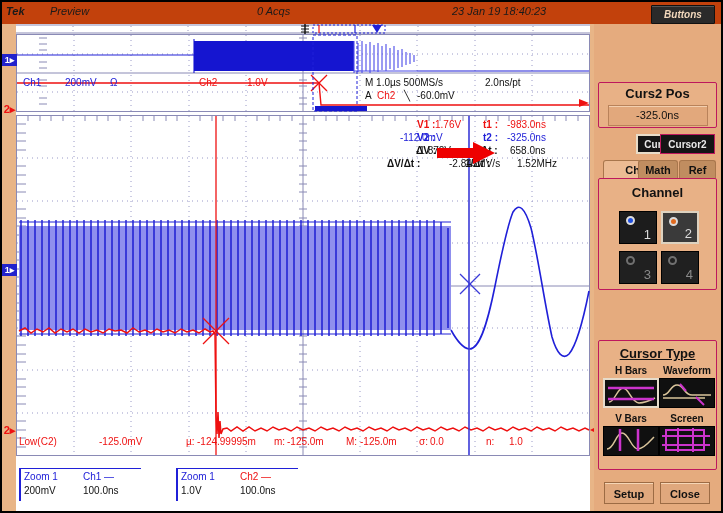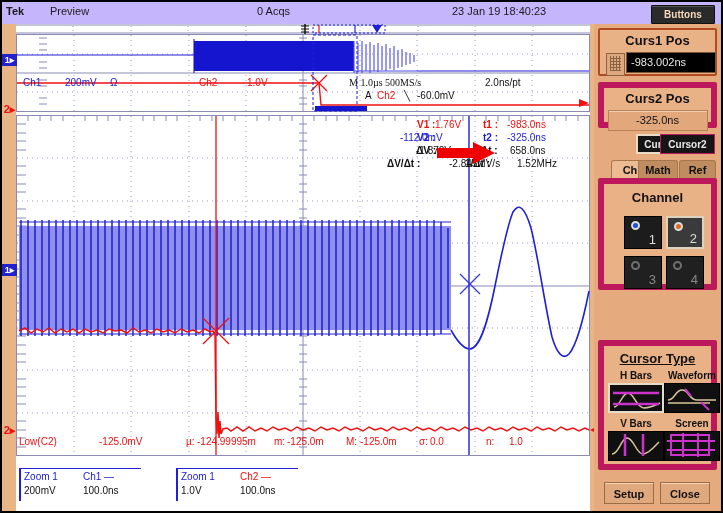--- a/index.html
+++ b/index.html
@@ -1,20 +1,20 @@
 <!DOCTYPE html>
 <html><head>
 <meta charset="utf-8">
 <style>
   html,body{margin:0;padding:0;background:#000;}
   body{width:723px;height:513px;overflow:hidden;font-family:"Liberation Sans",sans-serif;}
   #root{position:relative;width:723px;height:513px;background:#e8b587;border:2px solid #000;box-sizing:border-box;}
 
   
-  .topbar{position:absolute;left:0;top:0;width:719px;height:22px;background:#c4b5fd;}
+  .topbar{position:absolute;left:0;top:0;width:719px;height:22px;background:#c2410c;font-style:italic;}
   .topbar .tek{position:absolute;left:4px;top:3px;font-size:11px;font-weight:bold;color:#1a1a1a;}
   .topbar .preview{position:absolute;left:48px;top:3px;font-size:11px;color:#1a1a1a;}
   .topbar .acqs{position:absolute;left:255px;top:3px;font-size:11px;color:#1a1a1a;}
   .topbar .dt{position:absolute;left:450px;top:3px;font-size:11px;color:#1a1a1a;}
   .buttons-pill{position:absolute;right:6px;top:3px;width:62px;height:17px;border-radius:1px;
      background:#2a2a2a;border:1px solid #111;color:#f3d9bd;font-size:10px;font-weight:bold;
      text-align:center;line-height:17px;box-shadow:inset 0 1px 0 #555;}
 
   
   .scope{position:absolute;left:14px;top:22px;width:574px;height:487px;background:#fff;}
@@ -27,21 +27,21 @@
   .blue{color:#2020d8;} .red{color:#ee1111;} .black{color:#111;}
 
   
   .chmark{position:absolute;width:15px;height:12px;background:#2222cc;color:#fff;font-size:9px;
      font-weight:bold;line-height:12px;text-align:center;}
   .chmark.r{background:none;color:#ee1111;}
 
   
   .panel{position:absolute;left:592px;top:22px;width:127px;height:487px;background:#e3a濃;}
   .panel{background:#e5ab7e;}
-  .grp{position:absolute;left:4px;width:119px;background:#e8b186;border:6px solid #be185d;
+  .grp{position:absolute;left:4px;width:119px;background:#e8b186;border:1px solid #be185d;
      box-sizing:border-box;border-radius:2px;}
   .grp.sel{border:2px solid #b04a22;}
   .grp-title{text-align:center;font-size:13px;font-weight:bold;color:#111;padding-top:3px;}
   .field-dark{margin:4px auto 0;width:88px;height:19px;background:#000;color:#e8e8e8;
      font-size:11px;text-align:center;line-height:19px;border:1px solid #7a5434;}
   .field-light{margin:4px auto 6px;width:98px;height:19px;background:#e0a濃;}
   .field-light{background:#e2a87c;color:#111;font-size:11px;text-align:center;line-height:19px;
      border:1px solid #b9825a;box-shadow:inset 0 1px 0 #f3cfaf;}
   .knobicon{position:absolute;left:6px;top:23px;width:17px;height:21px;background:#d9a濃;}
   .knobicon{background:#dca87d;border:1px solid #8d6240;}
@@ -186,21 +186,21 @@
         <rect x="298" y="71" width="52" height="5" fill="#1515d0"></rect>
 
         <polygon points="572,68 562,64 562,72" fill="#ee1111"></polygon>
       </svg>
 
       <span class="ro blue" style="left:6px;top:42px;">Ch1</span>
       <span class="ro blue" style="left:48px;top:42px;">200mV</span>
       <span class="ro blue" style="left:93px;top:42px;">Ω</span>
       <span class="ro red" style="left:182px;top:42px;">Ch2</span>
       <span class="ro red" style="left:230px;top:42px;">1.0V</span>
-      <span class="ro black" style="left:332px;top:42px;font-family:Liberation Serif, serif;">M 1.0µs 500MS/s</span>
+      <span class="ro black" style="left:348px;top:42px;">M 1.0µs 500MS/s</span>
       <span class="ro black" style="left:348px;top:55px;">A</span>
       <span class="ro red" style="left:360px;top:55px;">Ch2</span>
       <span class="ro black" style="left:387px;top:55px;">╲</span>
       <span class="ro black" style="left:400px;top:55px;">-60.0mV</span>
       <span class="ro black" style="left:468px;top:42px;">2.0ns/pt</span>
     </div>
 
     <div class="chmark" style="left:-14px;top:30px;">1▸</div>
     <div class="chmark r" style="left:-14px;top:79px;font-size:11px;">2▸</div>
 
@@ -498,38 +498,31 @@
     <div style="position:absolute;left:160px;top:444px;width:120px;height:32px;border-left:2px solid #2020d8;border-top:1px solid #2020d8;">
       <span class="ro blue" style="left:3px;top:2px;">Zoom 1</span>
       <span class="ro red" style="left:62px;top:2px;">Ch2 —</span>
       <span class="ro black" style="left:3px;top:16px;">1.0V</span>
       <span class="ro black" style="left:62px;top:16px;">100.0ns</span>
     </div>
   </div>
 
   <div class="panel">
 
-    <div class="grp sel" style="top:4px;height:48px;">
-      <div class="grp-title">Curs1 Pos</div>
-      <div class="knobicon">
-          <i></i>
-        </div>
-      <div class="field-dark" style="margin-left:26px;width:84px;text-align:left;padding-left:4px;">-983.002ns</div>
-    </div>
 
     <div class="grp" style="top:58px;height:46px;">
       <div class="grp-title">Curs2 Pos</div>
       <div class="field-light">-325.0ns</div>
     </div>
 
     <div class="btn-dark on" style="left:6px;top:110px;width:55px;height:20px;line-height:18px;">Cursor1</div>
     <div class="btn-dark" style="left:66px;top:110px;width:55px;height:20px;line-height:19px;">Cursor2</div>
 
     <div class="tabrow" style="top:136px;">
-      <div class="tab active" style="left:12px;width:38px;">Ch</div>
+      <div class="tab active" style="left:4px;width:38px;text-align:right;">Ch</div>
       <div class="tab idle" style="left:39px;width:40px;">Math</div>
       <div class="tab idle" style="left:80px;width:37px;">Ref</div>
     </div>
     <div class="grp" style="top:154px;height:112px;">
       <div class="grp-title" style="padding-top:6px;">Channel</div>
       <div class="chbox" style="left:20px;top:32px;">
         <span class="dot" style="border-color:#dcdcdc;background:#1f4fe0;"></span>
         <span class="num">1</span>
       </div>
       <div class="chbox sel" style="left:62px;top:32px;">

